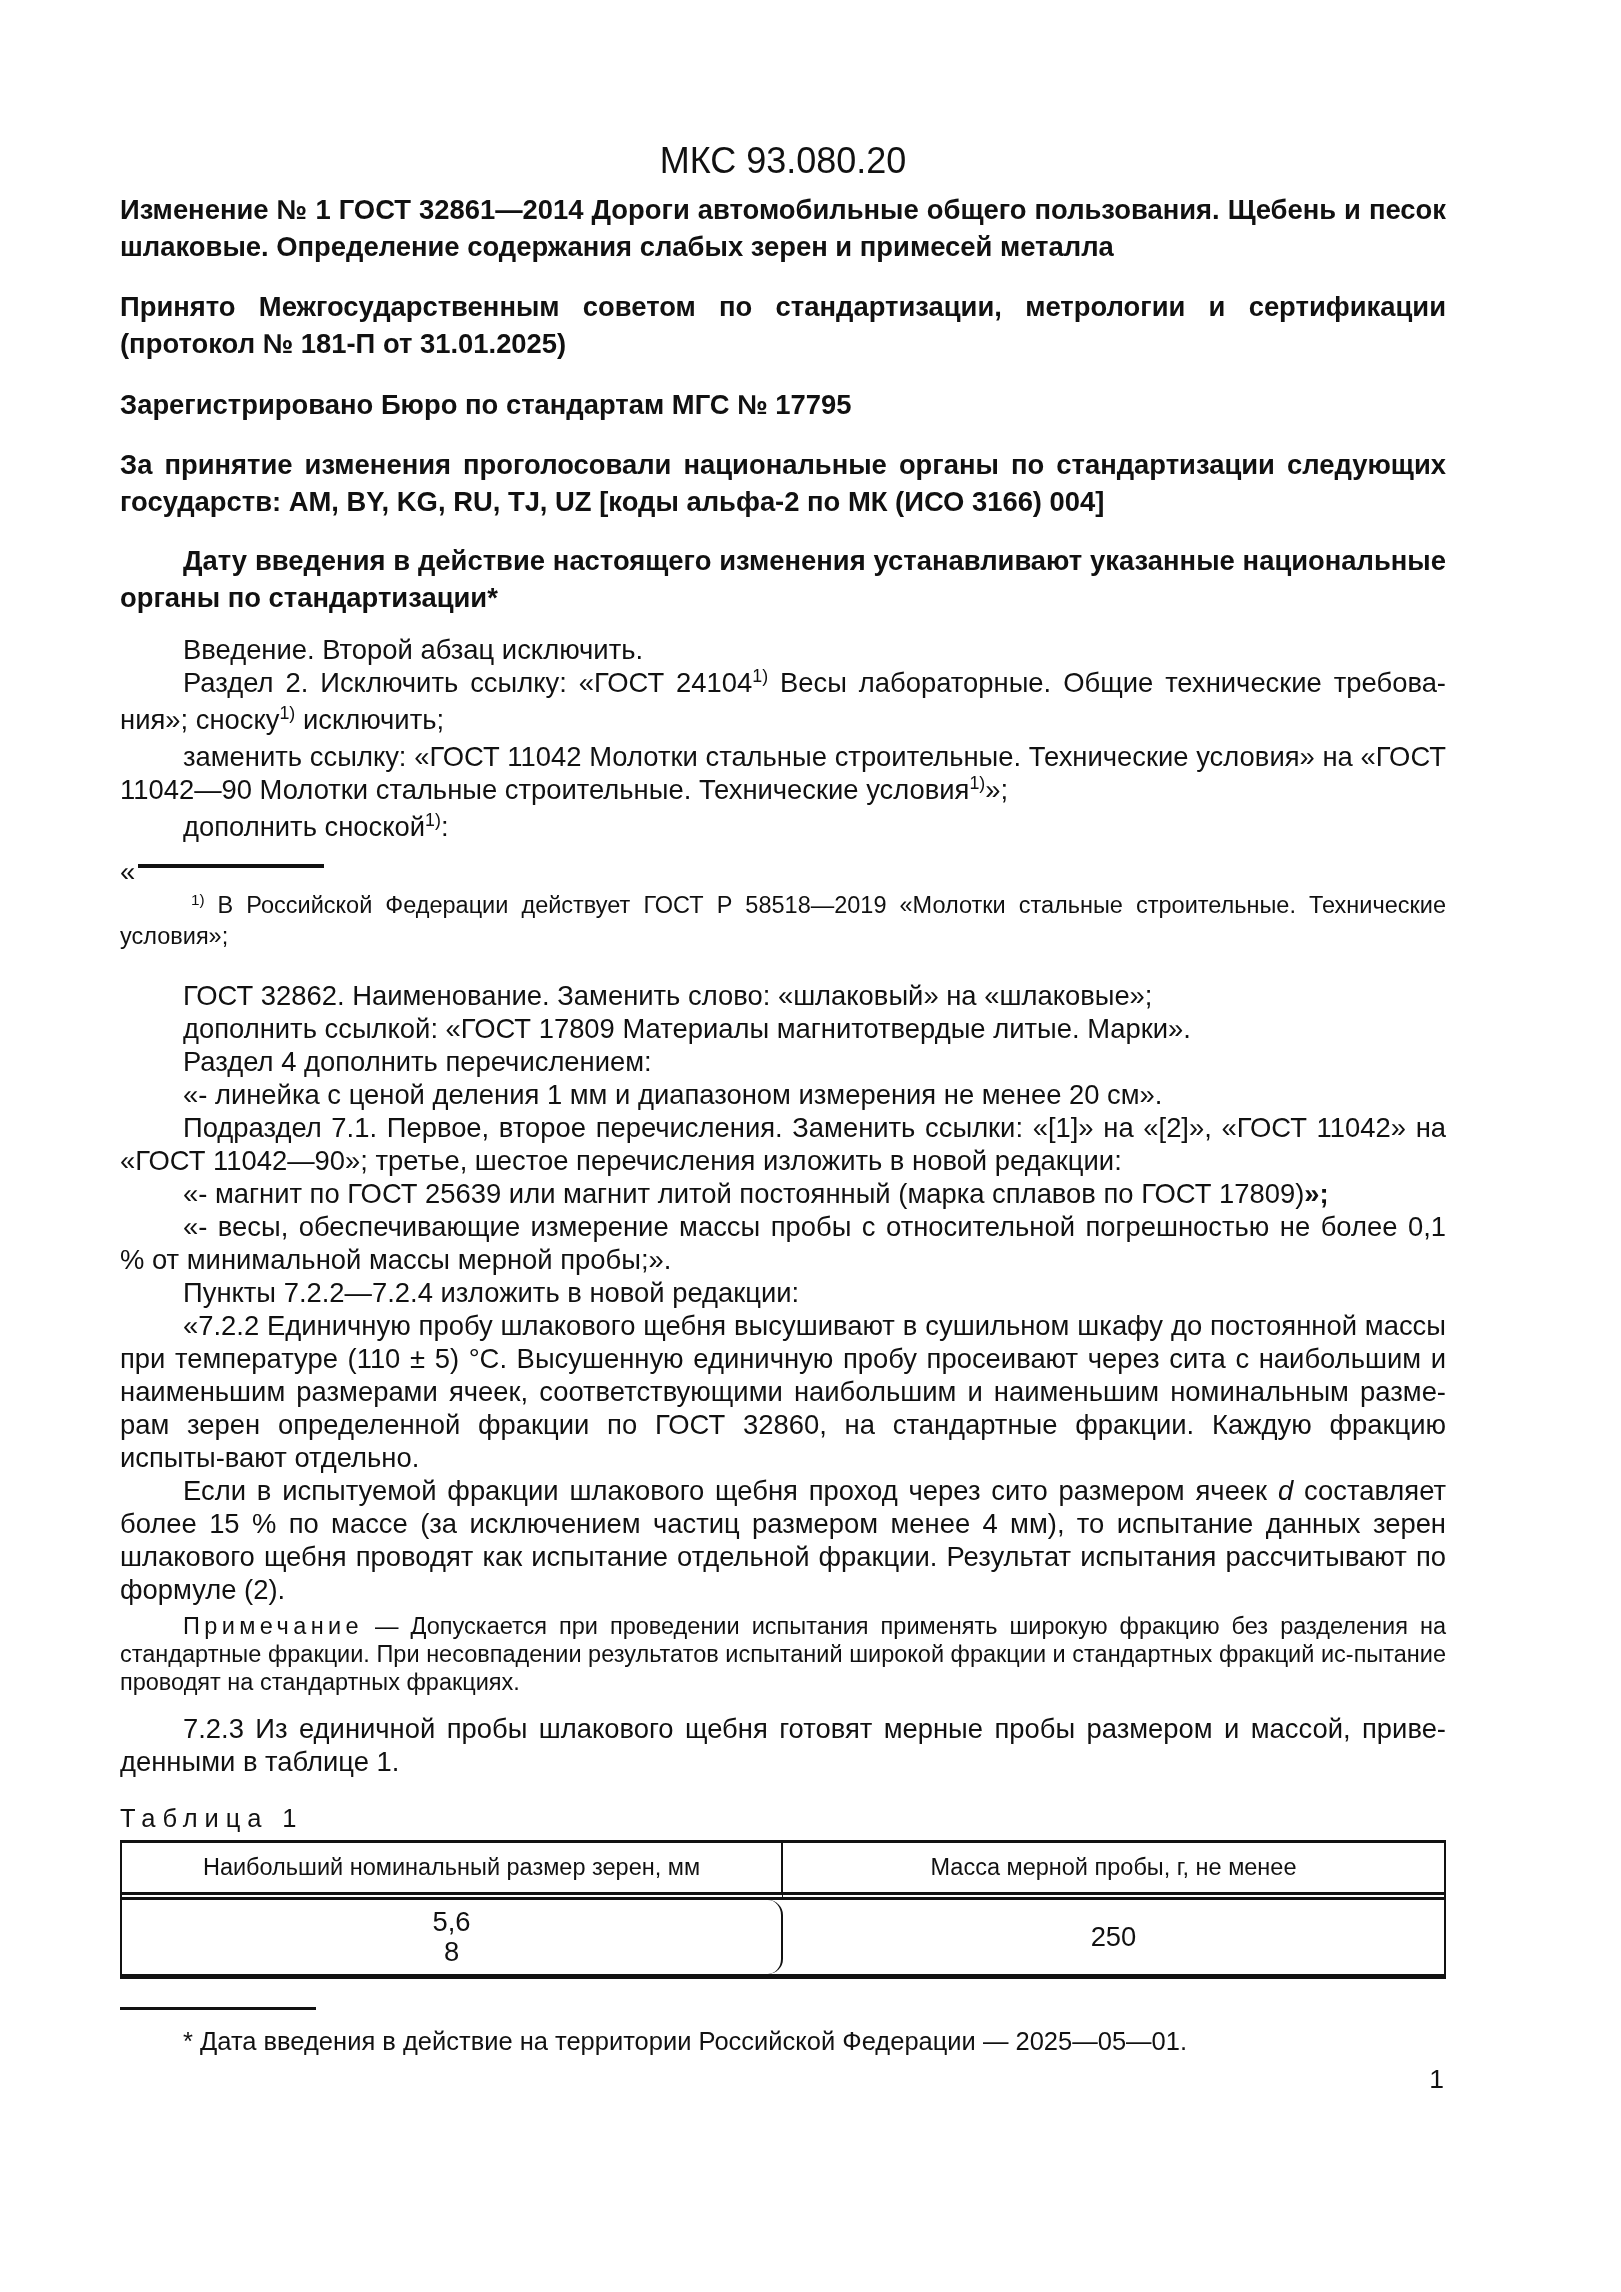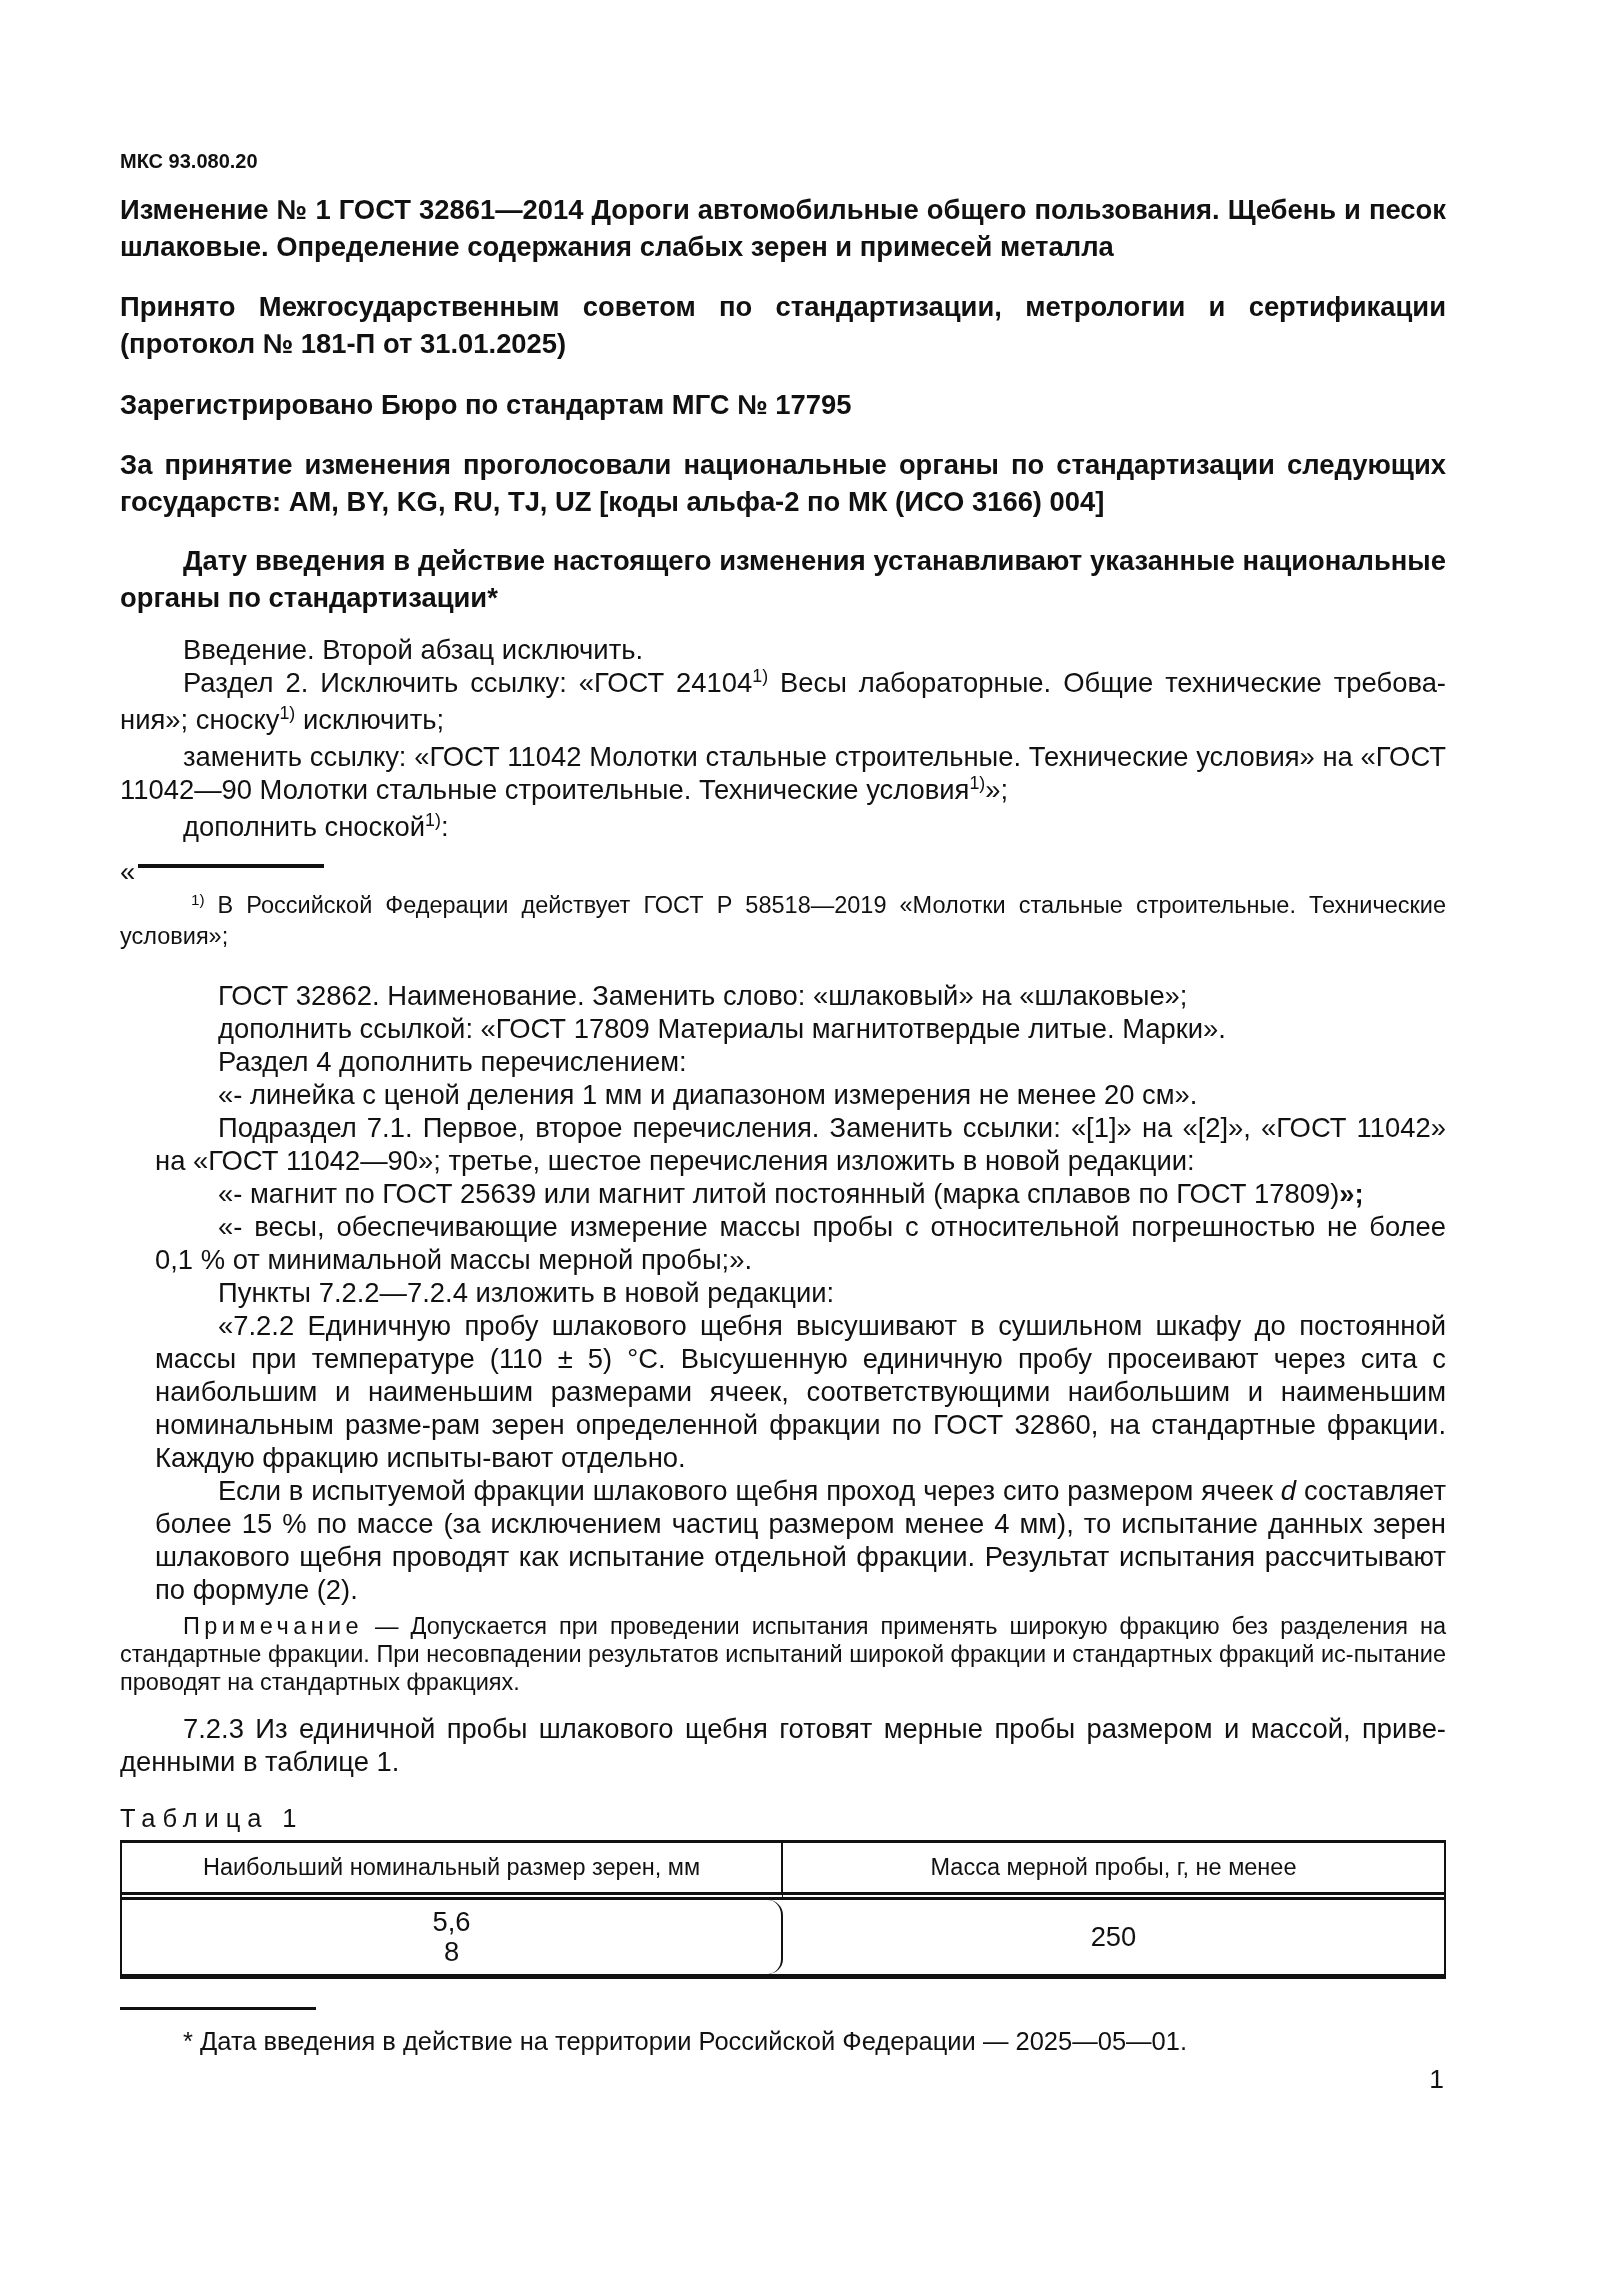--- a/index.html
+++ b/index.html
@@ -14,24 +14,24 @@
     box-sizing: border-box;
     background: #ffffff;
     color: #111111;
     font-family: "Liberation Sans", sans-serif;
     padding: 145px 175px 0 120px;
     overflow: hidden;
   }
   p { margin: 0; }
 
   .mks {
-    font-size: 20px;
+    font-size: 36px;
     line-height: 32px;
-    font-weight: bold;
-    text-align: left;
+    font-weight: normal;
+    text-align: center;
   }
 
   .bpar {
     font-size: 27.4px;
     line-height: 37px;
     font-weight: bold;
     text-align: justify;
   }
   .bpar.title  { margin-top: 13.7px; }
   .bpar.mt     { margin-top: 23.5px; }
@@ -50,21 +50,21 @@
 
   .run-sup {
     font-size: 0.65em;
     position: relative;
     top: -0.55em;
   }
   .run-bold   { font-weight: bold; }
   .run-italic { font-style: italic; }
 
   .block1 { margin-top: 17px; }
-  .block2 { margin-top: 29px; margin-left: 35px; }
+  .block2 { margin-top: 29px; }
   .block3 { margin-top: 15.7px; }
 
   .fn-sep {
     margin-top: 7.8px;
     height: 33px;
     display: flex;
     align-items: center;
   }
   .fn-quote { font-size: 27.4px; line-height: 33px; }
   .fn-rule {

